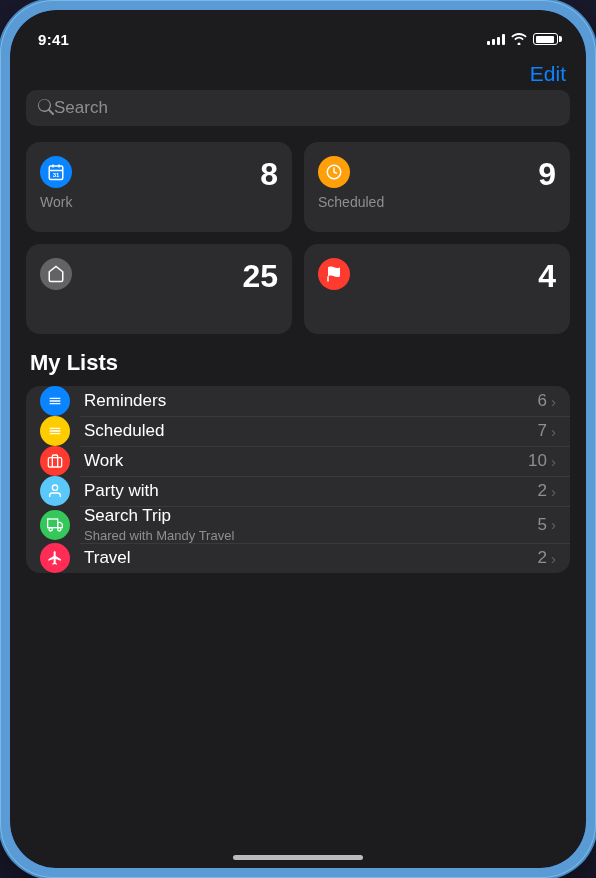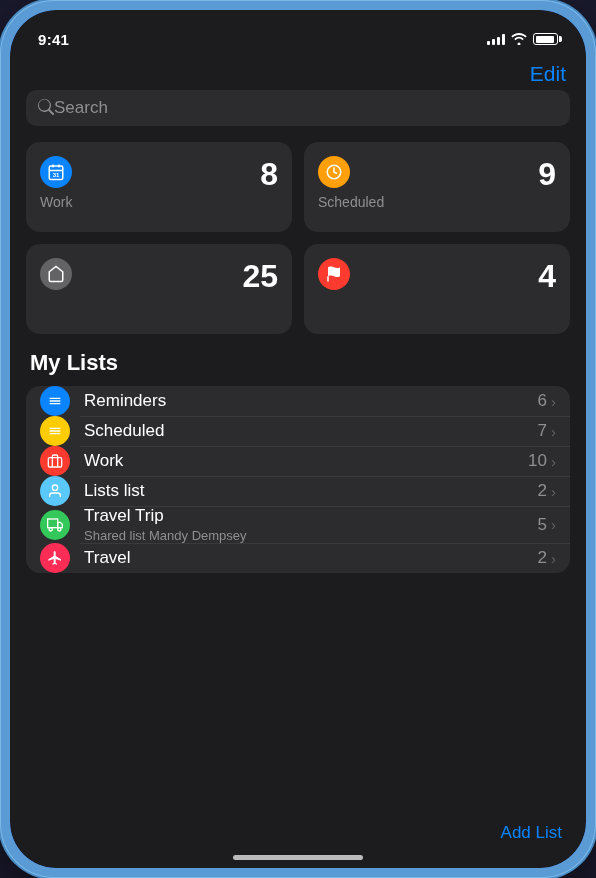--- a/index.html
+++ b/index.html
@@ -436,39 +436,39 @@
               </div>
             </div>
             <div class="list-item">
               <div class="list-icon" style="background: rgb(90, 200, 250);">
                 <svg width="16" height="16" viewBox="0 0 24 24" fill="none" stroke="white" stroke-width="2">
                   <path d="M20 21v-2a4 4 0 00-4-4H8a4 4 0 00-4 4v2"></path>
                   <circle cx="12" cy="7" r="4"></circle>
                 </svg>
               </div>
               <div class="list-info">
-                <div class="list-name">Lists list</div>
+                <div class="list-name">Party with</div>
               </div>
               <div class="list-right">
                 <span class="list-count">2</span>
                 <span class="chevron">›</span>
               </div>
             </div>
             <div class="list-item">
               <div class="list-icon" style="background: rgb(52, 199, 89);">
                 <svg width="16" height="16" viewBox="0 0 24 24" fill="none" stroke="white" stroke-width="2">
                   <rect x="1" y="3" width="15" height="13"></rect>
                   <polygon points="16,8 20,8 23,11 23,16 16,16"></polygon>
                   <circle cx="5.5" cy="18.5" r="2.5"></circle>
                   <circle cx="18.5" cy="18.5" r="2.5"></circle>
                 </svg>
               </div>
               <div class="list-info">
-                <div class="list-name">Travel Trip</div>
-                <div class="list-subtitle">Shared list Mandy Dempsey</div>
+                <div class="list-name">Search Trip</div>
+                <div class="list-subtitle">Shared with Mandy Travel</div>
               </div>
               <div class="list-right">
                 <span class="list-count">5</span>
                 <span class="chevron">›</span>
               </div>
             </div>
             <div class="list-item">
               <div class="list-icon" style="background: rgb(255, 45, 85);">
                 <svg width="16" height="16" viewBox="0 0 24 24" fill="white">
                   <path d="M21 16v-2l-8-5V3.5c0-.83-.67-1.5-1.5-1.5S10 2.67 10 3.5V9l-8 5v2l8-2.5V19l-2 1.5V22l3.5-1 3.5 1v-1.5L13 19v-5.5l8 2.5z"></path>
@@ -479,23 +479,20 @@
               </div>
               <div class="list-right">
                 <span class="list-count">2</span>
                 <span class="chevron">›</span>
               </div>
             </div>
           </div>
 
       </div>
 
-      <div class="bottom-bar">
-        <span class="add-list-btn">Add List</span>
-      </div>
 
       <div class="home-indicator">
         <div class="home-bar"></div>
       </div>
 
     </div>
   </div>
 </div>
 
 </body></html>

